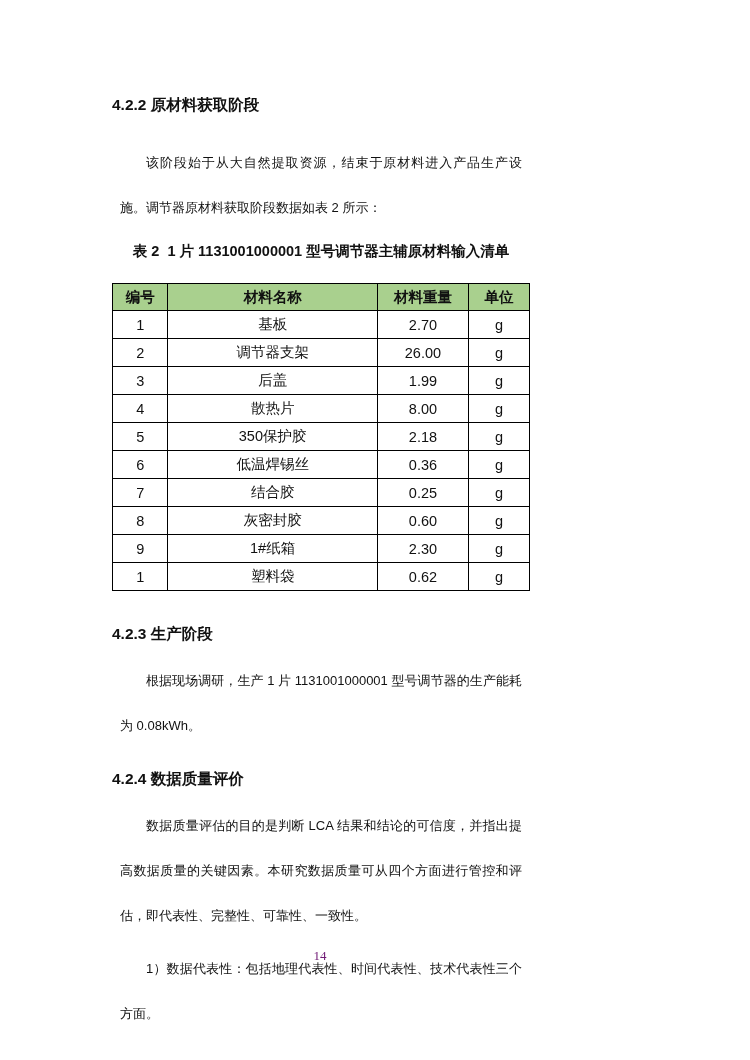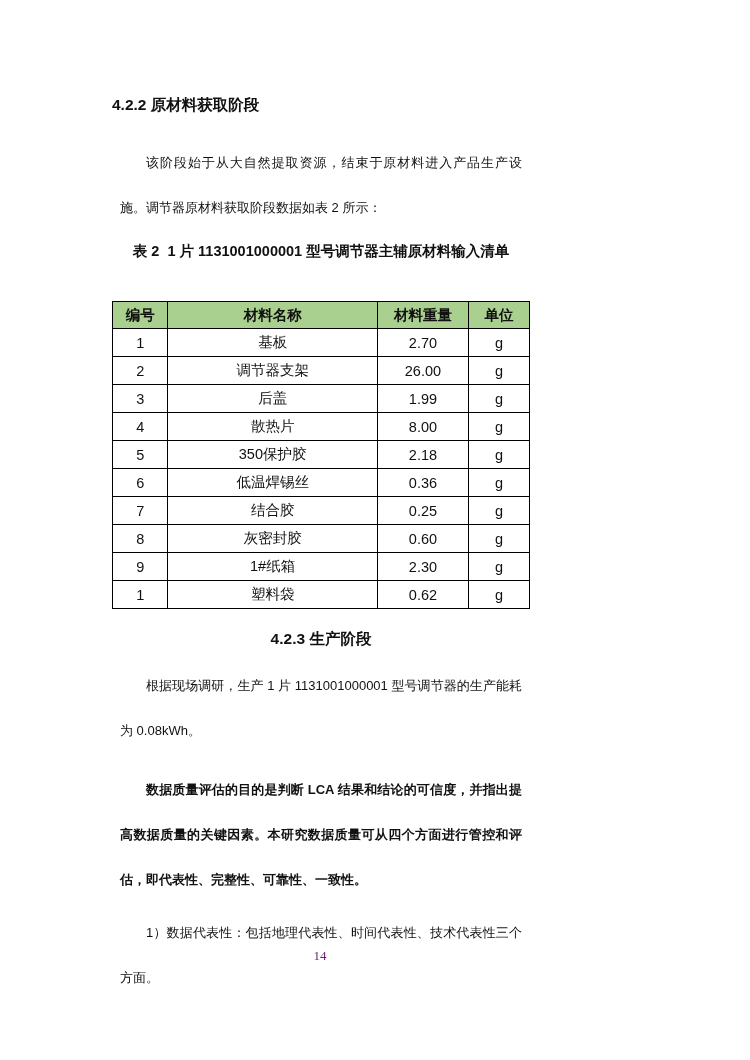--- a/index.html
+++ b/index.html
@@ -23,45 +23,45 @@
     position:absolute;
     left:112px;right:110px;top:0;
   }
   .sec-heading{
     font-size:15.5px;
     font-weight:bold;
     line-height:20px;
     margin:0;
   }
   .h-422{margin-top:95px;}
-  .h-423{margin-top:20px;text-align:center;}
+  .h-423{margin-top:33px;}
   .h-424{margin-top:21px;}
   .body-para{
     font-size:13px;
     line-height:45px;
     text-align:justify;
     text-indent:2em;
     margin:8px;
   }
   .p-422{margin-top:25px;}
   .p-423{margin-top:14px;}
-  .p-424{margin-top:14px;font-weight:bold;}
+  .p-424{margin-top:14px;}
   .p-list{margin-top:0;}
   .tbl-caption{
     font-size:14.5px;
     font-weight:bold;
     text-align:center;
     line-height:24px;
     margin-top:9px;
     white-space:pre-wrap;
   }
   table.materials{
     border-collapse:collapse;
     width:100%;
-    margin-top:38px;
+    margin-top:20px;
     table-layout:fixed;
     border-radius:21px;
   }
   table.materials th,
   table.materials td{
     border:1px solid var(--border-c);
     text-align:center;
     vertical-align:middle;
     font-size:14.5px;
     height:27px;
@@ -175,20 +175,21 @@
             <td>0.62</td>
             <td>g</td>
           </tr>
         </tbody>
     </table>
 
     <p class="sec-heading h-423">4.2.3 生产阶段</p>
 
     <p class="body-para p-423">根据现场调研，生产 1 片 1131001000001 型号调节器的生产能耗为 0.08kWh。</p>
 
+    <p class="sec-heading h-424">4.2.4 数据质量评价</p>
 
     <p class="body-para p-424">数据质量评估的目的是判断 LCA 结果和结论的可信度，并指出提高数据质量的关键因素。本研究数据质量可从四个方面进行管控和评估，即代表性、完整性、可靠性、一致性。</p>
 
     <p class="body-para p-list">1）数据代表性：包括地理代表性、时间代表性、技术代表性三个方面。</p>
 
   </div>
 
   <div class="page-number">14</div>
 </div>
 

